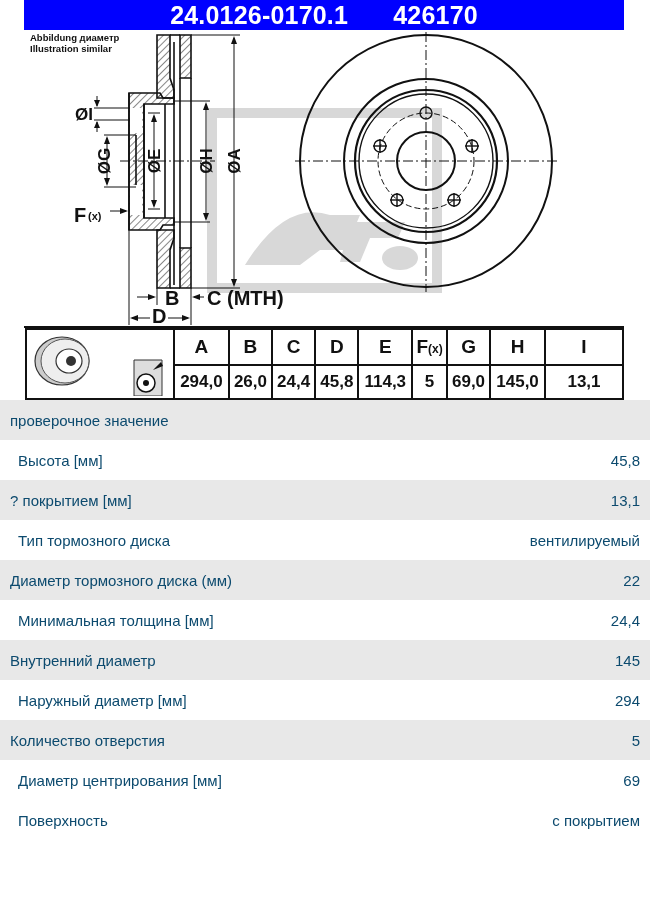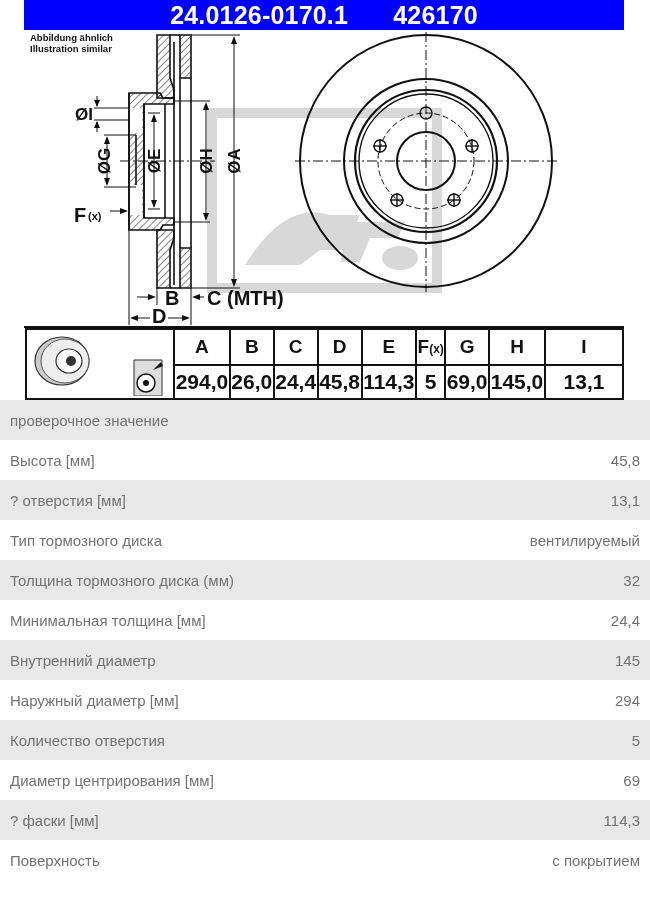--- a/index.html
+++ b/index.html
@@ -7,39 +7,39 @@
   .drawing { position:absolute; left:0; top:0; width:563px; height:400px; background:#fff; }
   .title-bar { position:absolute; left:24px; top:0; width:600px; height:30px; background:#0000ff; color:#fff; font-family:"Liberation Sans", sans-serif; font-weight:bold; font-size:25px; line-height:30px; text-align:center; letter-spacing:0.2px; }
   .title-bar span { display:inline-block; }
   .title-bar .num2 { margin-left:38px; }
   .note { position:absolute; left:30px; top:32px; font-size:9.5px; font-weight:bold; line-height:11px; color:#111; }
   svg { position:absolute; left:0; top:0; }
   .bottom-rule { position:absolute; left:24px; top:326px; width:600px; height:2px; background:#111; }
   .dim-table { position:absolute; left:25px; top:328px; width:599px; height:70px; border-collapse:collapse; }
   .dim-table td { border:2px solid #111; text-align:center; font-weight:bold; color:#111; padding:0; }
   .dim-table .hdr td.h { font-size:19px; height:34px; }
-  .dim-table .val td.v { font-size:21px; height:32px; }
+  .dim-table .val td.v { font-size:17px; height:32px; }
   .dim-table td.img { width:146px; position:relative; }
   .fx { font-size:19px; }
   .fx small { font-size:12px; }
   .specs { position:absolute; left:0; top:400px; width:650px; }
-  .row { height:40px; display:flex; justify-content:space-between; align-items:center; padding:11px 10px; box-sizing:border-box; font-size:15px; color:#737373; }
+  .row { height:40px; display:flex; justify-content:space-between; align-items:center; padding:11px 10px; box-sizing:border-box; font-size:15px; color:#0c4a6e; }
   .row.g { background:#e8e8e8; }
-  .row.w { background:#fff; }
+  .row.w { background:#fff;margin-left:8px; }
 </style>
 </head>
 <body>
 
 <div class="drawing">
   <div class="title-bar">
     <span>24.0126-0170.1</span>
     <span class="num2">426170</span>
   </div>
   <div class="note">
-    <div>Abbildung ähnlich</div>
+    <div>Abbildung диаметр</div>
     <div>Illustration similar</div>
   </div>
 
   <svg width="650" height="330" viewBox="0 0 650 330">
     <defs>
       <pattern id="hatch" width="5" height="5" patternUnits="userSpaceOnUse" patternTransform="rotate(45)">
         <line x1="0" y1="0" x2="0" y2="5" stroke="#111" stroke-width="1"></line>
       </pattern>
     </defs>
 
@@ -213,30 +213,30 @@
 
 <div class="specs">
   <div class="row g">
       <span>проверочное значение</span>
     </div>
   <div class="row w">
       <span>Высота [мм]</span>
       <span>45,8</span>
     </div>
   <div class="row g">
-      <span>? отверстия [мм]</span>
+      <span>? покрытием [мм]</span>
       <span>13,1</span>
     </div>
   <div class="row w">
       <span>Тип тормозного диска</span>
       <span>вентилируемый</span>
     </div>
   <div class="row g">
-      <span>Толщина тормозного диска (мм)</span>
-      <span>32</span>
+      <span>Диаметр тормозного диска (мм)</span>
+      <span>22</span>
     </div>
   <div class="row w">
       <span>Минимальная толщина [мм]</span>
       <span>24,4</span>
     </div>
   <div class="row g">
       <span>Внутренний диаметр</span>
       <span>145</span>
     </div>
   <div class="row w">
@@ -244,21 +244,17 @@
       <span>294</span>
     </div>
   <div class="row g">
       <span>Количество отверстия</span>
       <span>5</span>
     </div>
   <div class="row w">
       <span>Диаметр центрирования [мм]</span>
       <span>69</span>
     </div>
-  <div class="row g">
-      <span>? фаски [мм]</span>
-      <span>114,3</span>
-    </div>
   <div class="row w">
       <span>Поверхность</span>
       <span>с покрытием</span>
     </div>
 </div>
 
 </body></html>

